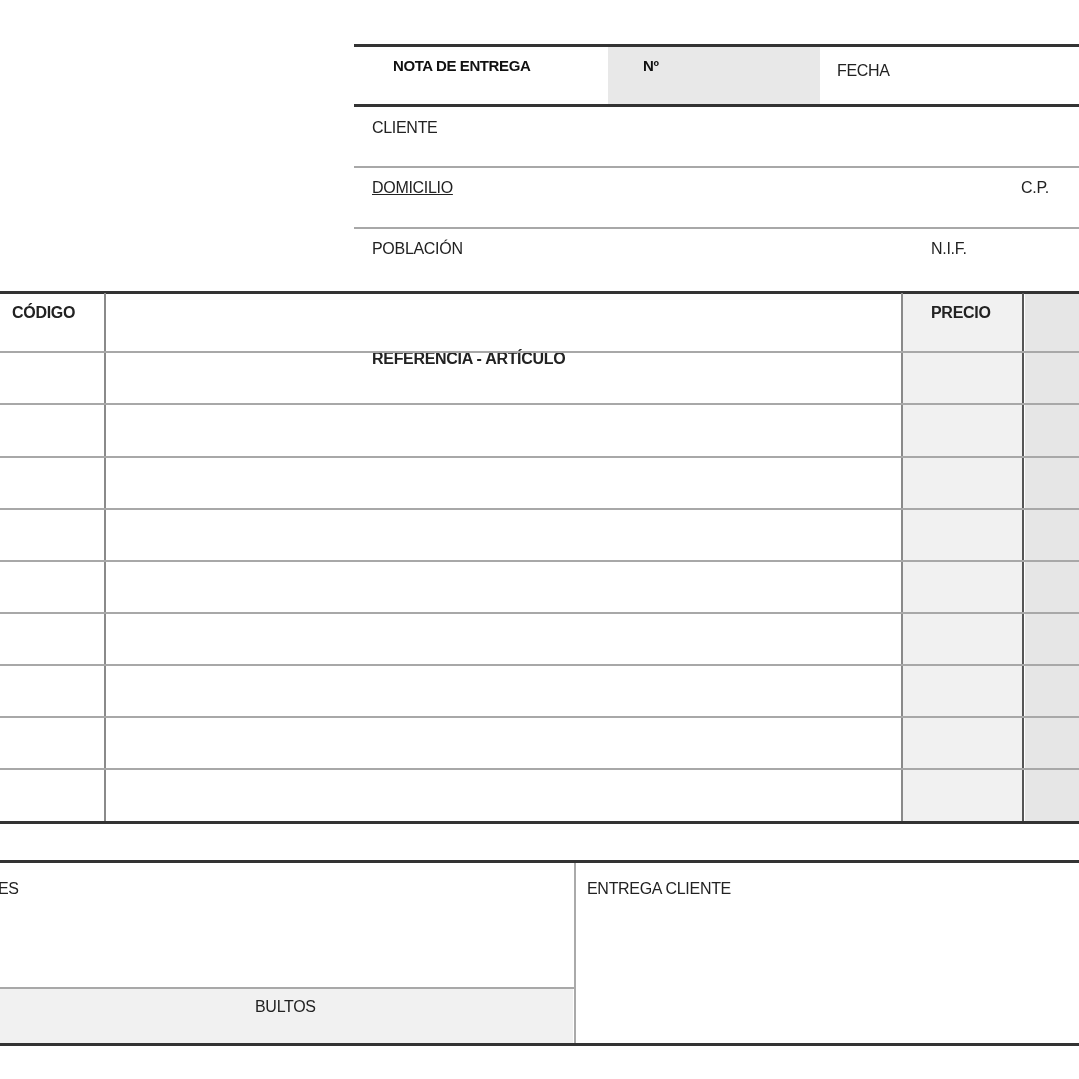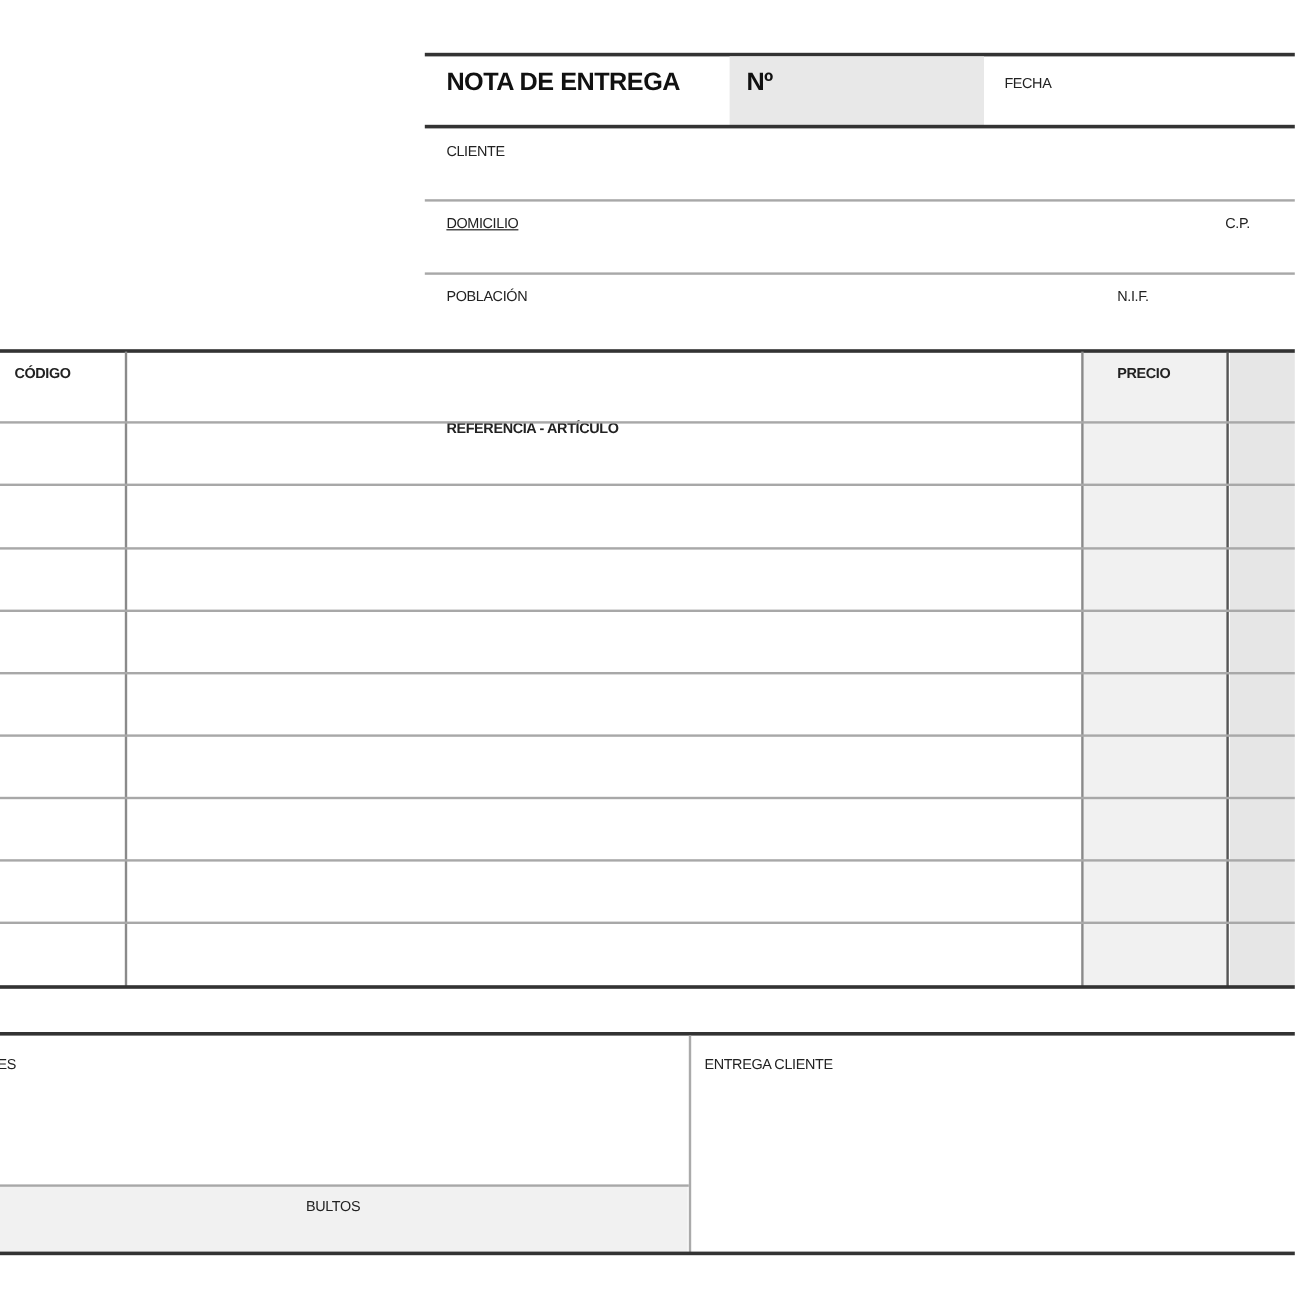--- a/index.html
+++ b/index.html
@@ -1,23 +1,23 @@
 <!DOCTYPE html>
 <html><head>
 <meta charset="utf-8">
 <style>
   html, body { margin:0; padding:0; }
   body { width:1079px; height:1079px; background:#ffffff; position:relative; overflow:hidden;
          font-family:"Liberation Sans", sans-serif; color:#1a1a1a; }
   .hline-thick { position:absolute; height:3px; background:#333; }
   .hline-thin { position:absolute; height:2px; background:#a8a8a8; }
   .vline { position:absolute; width:2px; background:#8a8a8a; }
-  .lbl { position:absolute; font-size:12px; letter-spacing:-0.3px; color:#222; white-space:nowrap; }
+  .lbl { position:absolute; font-size:16px; letter-spacing:-0.3px; color:#222; white-space:nowrap; }
   .bold { font-weight:bold; }
-  .title { position:absolute; font-size:21px; font-weight:bold; letter-spacing:-0.4px; color:#111; white-space:nowrap; }
+  .title { position:absolute; font-size:15px; font-weight:bold; letter-spacing:-0.4px; color:#111; white-space:nowrap;margin-left:21px; }
   .cell { position:absolute; }
 </style>
 </head>
 <body>
 
 <div>
   <div class="hline-thick" style="left:354px; top:44px; width:725px;"></div>
   <div class="cell" style="left:608px; top:47px; width:212px; height:58px; background:#e8e8e8;"></div>
   <div class="title" style="left:372px; top:57px;">NOTA DE ENTREGA</div>
   <div class="title" style="left:622px; top:57px;">Nº</div>

